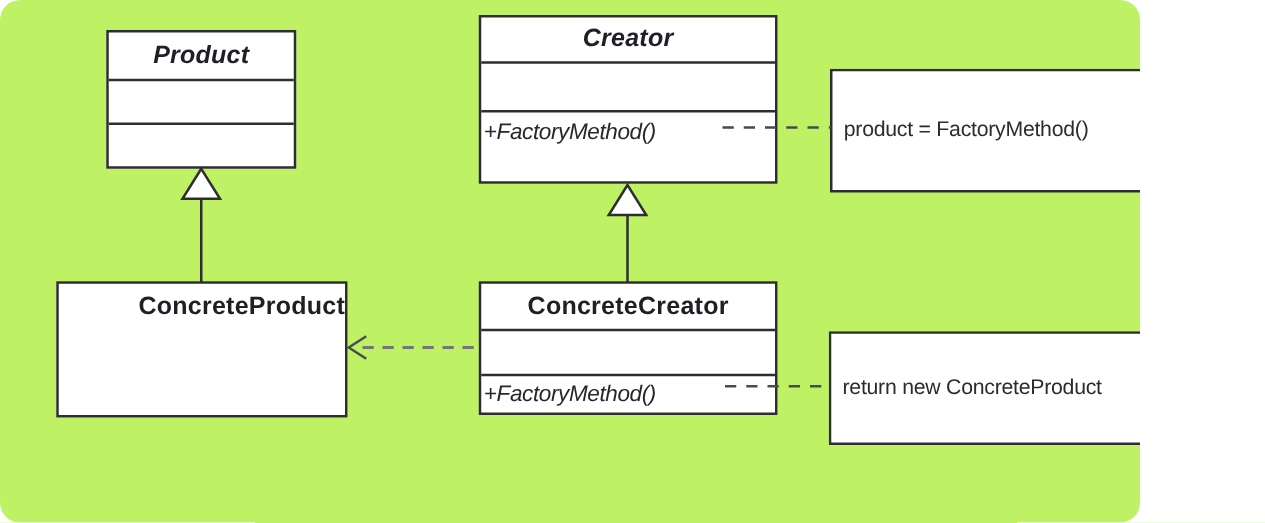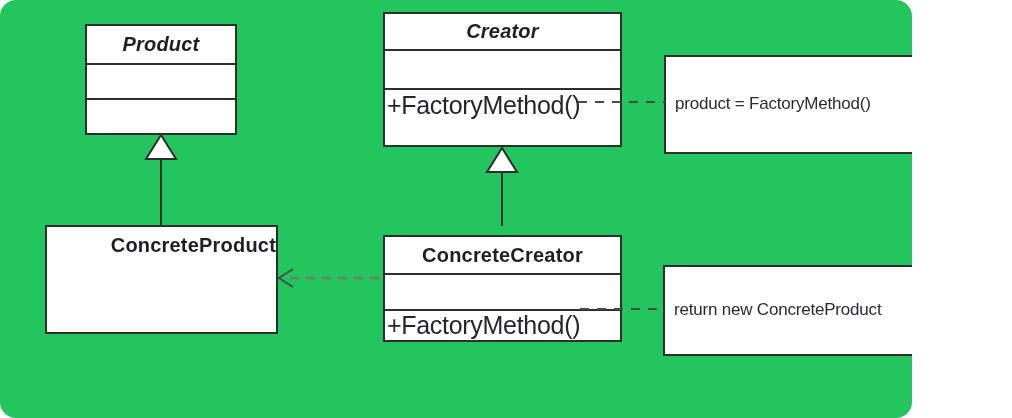--- a/index.html
+++ b/index.html
@@ -4,21 +4,21 @@
 <style>
   html, body {
     margin: 0;
     padding: 0;
     background: #ffffff;
   }
   #canvas {
     position: relative;
     width: 912px;
     height: 418px;
-    background: #22c55e;
+    background: #bef264;
     font-family: "Liberation Sans", sans-serif;
     overflow: hidden;
     border-radius: 16px;
   }
   .uml-class {
     position: absolute;
     box-sizing: border-box;
     border: 2px solid #2e2e2e;
     background: #ffffff;
     display: flex;
@@ -38,25 +38,26 @@
     font-style: italic;
   }
   .uml-compartment {
     box-sizing: border-box;
     border-top: 2px solid #2e2e2e;
   }
   .uml-methods {
     padding: 2px 0 0 2px;
   }
   .uml-method {
-    font-size: 25px;
+    font-size: 18px;
     line-height: 27px;
     color: #26262c;
     letter-spacing: -0.3px;
     white-space: nowrap;
+    font-style: italic;
   }
   .overlay, .note-svg {
     position: absolute;
     pointer-events: none;
   }
   .note-text {
     font-family: "Liberation Sans", sans-serif;
     font-size: 17px;
     fill: #2b2b30;
     letter-spacing: -0.2px;
@@ -80,21 +81,21 @@
       <div class="uml-method">+FactoryMethod()</div>
     </div>
   </div>
 
   <div class="uml-class" style="left:45px; top:225px; width:233px; height:109px;align-items:flex-end;">
     <div class="uml-title" style="height:36px;">ConcreteProduct</div>
     <div class="uml-compartment" style="height:34px;"></div>
     <div class="uml-compartment" style="flex:1;"></div>
   </div>
 
-  <div class="uml-class" style="left:383px; top:235px; width:239px; height:107px;">
+  <div class="uml-class" style="left:383px; top:225px; width:239px; height:107px;">
     <div class="uml-title" style="height:36px;">ConcreteCreator</div>
     <div class="uml-compartment" style="height:36px;"></div>
     <div class="uml-compartment uml-methods" style="flex:1; padding-top:1px;">
       <div class="uml-method">+FactoryMethod()</div>
     </div>
   </div>
 
   <svg class="note-svg" style="left:664px; top:55px;" width="294" height="100" viewBox="0 0 294 100">
     <polygon points="1,1 268,1 292,25 292,98 1,98" fill="#ffffff" stroke="#2e2e2e" stroke-width="2"></polygon>
     <polyline points="268,1 268,25 292,25" fill="none" stroke="#2e2e2e" stroke-width="2"></polyline>

